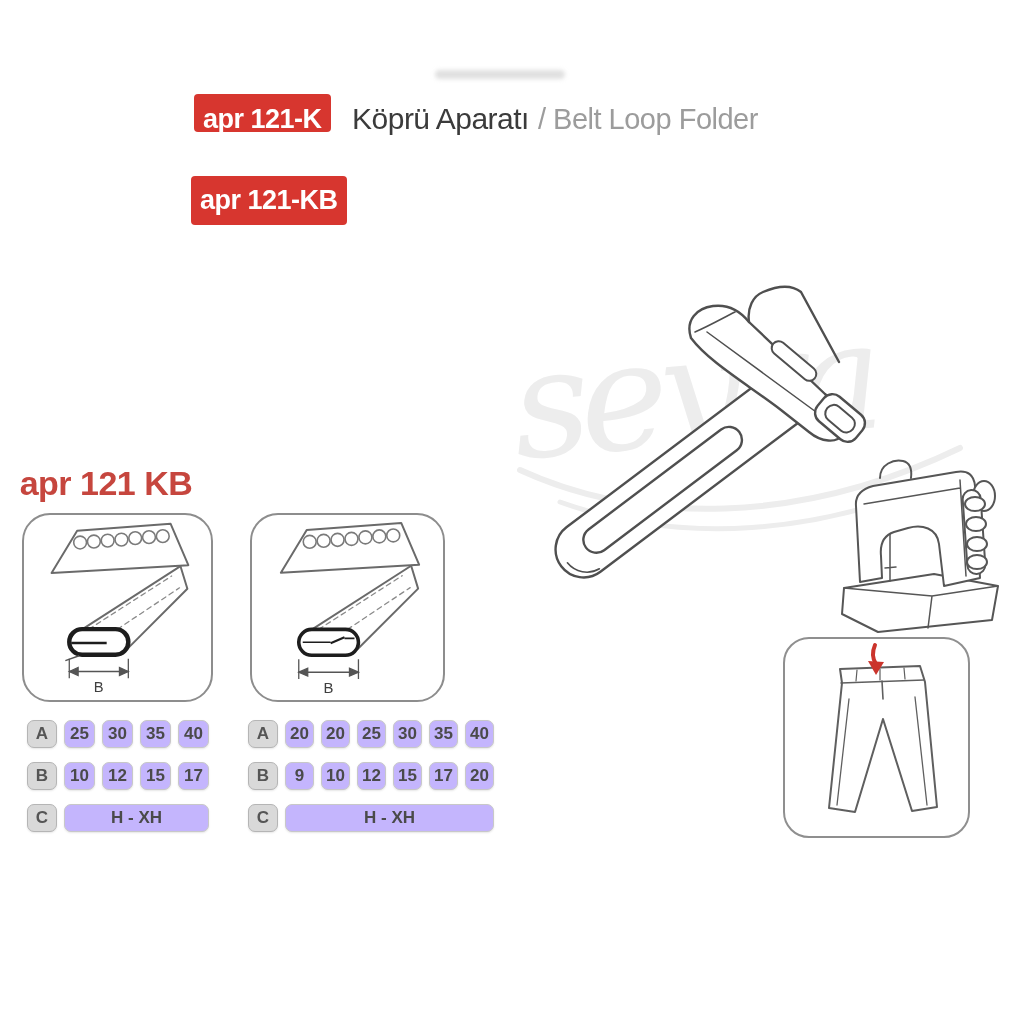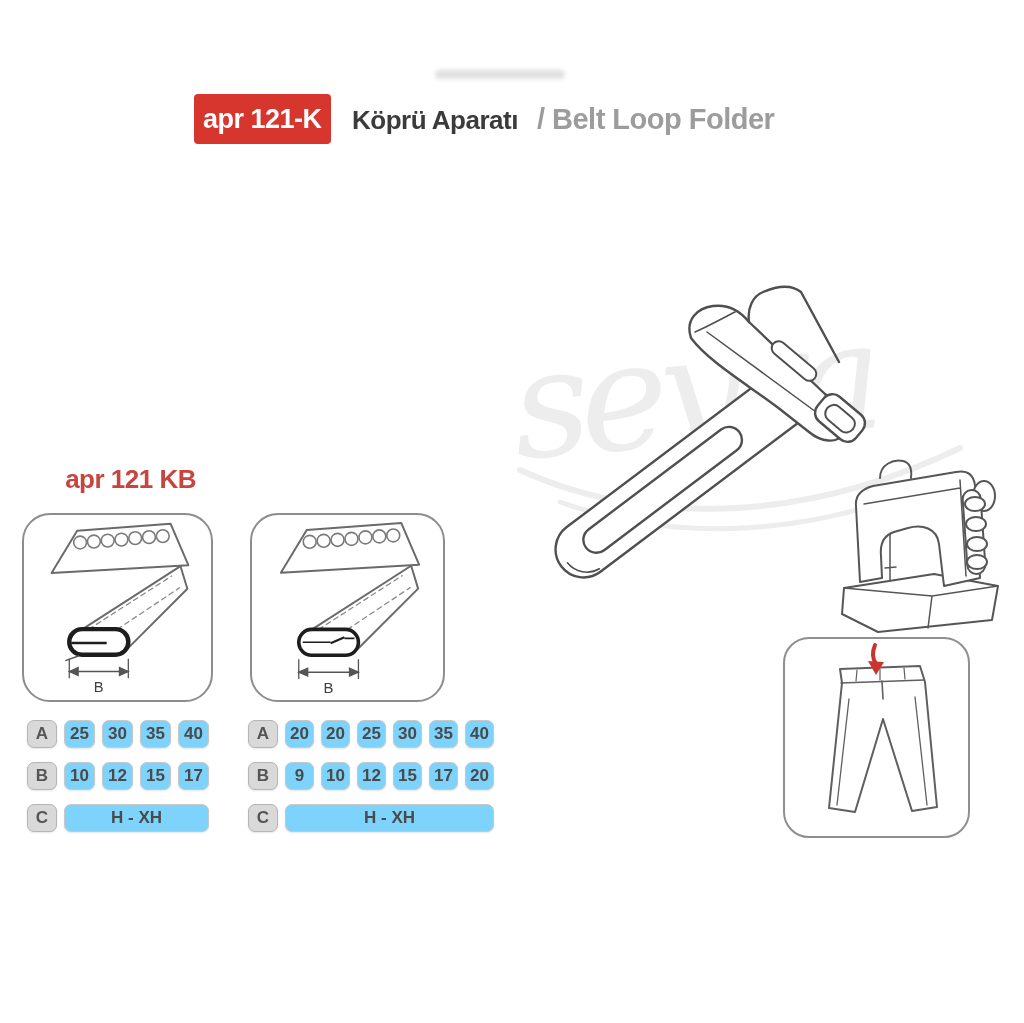--- a/index.html
+++ b/index.html
@@ -6,47 +6,47 @@
   #canvas{
     position:relative;width:1024px;height:1023px;background:#ffffff;
     font-family:"Liberation Sans",sans-serif;overflow:hidden;
   }
   
   .badge{
     position:absolute;background:#d7362f;color:#ffffff;font-weight:bold;
     font-size:27px;letter-spacing:-0.5px;border-radius:4px;padding:0 9px;
     white-space:nowrap;
   }
-  .badge1{left:194px;top:94px;height:50px;line-height:50px;}
+  .badge1{left:194px;top:94px;height:38px;line-height:50px;}
   .badge2{left:191px;top:176px;height:49px;line-height:49px;}
   .title-row{position:absolute;left:352px;white-space:nowrap;}
   .title-row1{top:94px;height:50px;line-height:50px;}
   .title-row2{top:176px;height:49px;line-height:49px;}
-  .title-main{font-weight:bold;font-size:26px;color:#3b3b3b;letter-spacing:-0.5px;}
-  .title-sub{font-weight:bold;font-size:29px;color:#9c9c9c;margin-left:19px;letter-spacing:-0.5px;}
+  .title-main{font-weight:normal;font-size:30px;color:#3b3b3b;letter-spacing:-0.5px;}
+  .title-sub{font-weight:normal;font-size:29px;color:#9c9c9c;margin-left:9px;letter-spacing:-0.5px;}
   .smudge{position:absolute;left:435px;top:70px;width:130px;height:9px;background:#e0e0e0;
     border-radius:5px;filter:blur(2px);}
   
   .variant-label{
-    position:absolute;top:464px;width:180px;text-align:right;
-    color:#c6463e;font-size:26px;font-weight:bold;letter-spacing:-0.5px;
+    position:absolute;top:464px;width:180px;text-align:center;
+    color:#c6463e;font-size:34px;font-weight:bold;letter-spacing:-0.5px;
   }
   .vl1{left:16px;} .vl2{left:242px;}
   .diagram-box{
     position:absolute;top:513px;height:189px;border:2px solid #8d8d8d;
     border-radius:28px;background:#fff;box-sizing:border-box;
   }
   .db1{left:22px;width:191px;} .db2{left:250px;width:195px;}
   .diagram-box svg{display:block;width:100%;height:100%;}
   
   .size-table{position:absolute;top:720px;display:flex;flex-direction:column;gap:14px;}
   .tableA{left:27px;width:182px;} .tableB{left:248px;width:246px;}
   .trow{display:flex;gap:7px;}
   .cell{
-    height:28px;border:1.5px solid #c8c8c8;border-radius:7px;background:#7dd3fc;
+    height:28px;border:1.5px solid #c8c8c8;border-radius:7px;background:#c4b5fd;
     display:flex;align-items:center;justify-content:center;
     font-size:17px;font-weight:bold;color:#4a4a4a;box-sizing:border-box;
     box-shadow:0 1px 2px rgba(0,0,0,0.10);
   }
   .hcell{background:#d9d9d9;border-color:#b5b5b5;color:#555;width:30px;flex:0 0 30px;}
   .wA{width:31px;flex:0 0 31px;} .wB{width:29px;flex:0 0 29px;}
   .span-cell{flex:1;}
   
   .watermark{
     position:absolute;left:512px;top:316px;z-index:0;line-height:1;
@@ -70,20 +70,21 @@
 
 <div id="canvas">
 
   <div class="smudge"></div>
 
   <div class="badge badge1">apr 121-K</div>
   <div class="title-row title-row1">
     <span class="title-main">Köprü Aparatı</span><span class="title-sub">/ Belt Loop Folder</span>
   </div>
 
+  <div class="badge badge2">apr 121-KB</div>
 
   <div class="watermark">seyra</div>
   <svg class="swoosh" width="480" height="120" viewBox="0 0 480 120">
     <g fill="none" stroke="#ededed" stroke-linecap="round">
       <path d="M20,40 C140,95 300,95 460,18" stroke-width="6"></path>
       <path d="M60,72 C180,115 320,106 455,45" stroke-width="5"></path>
     </g>
   </svg>
 
   <svg class="apparatus" width="420" height="325" viewBox="0 0 420 325">

